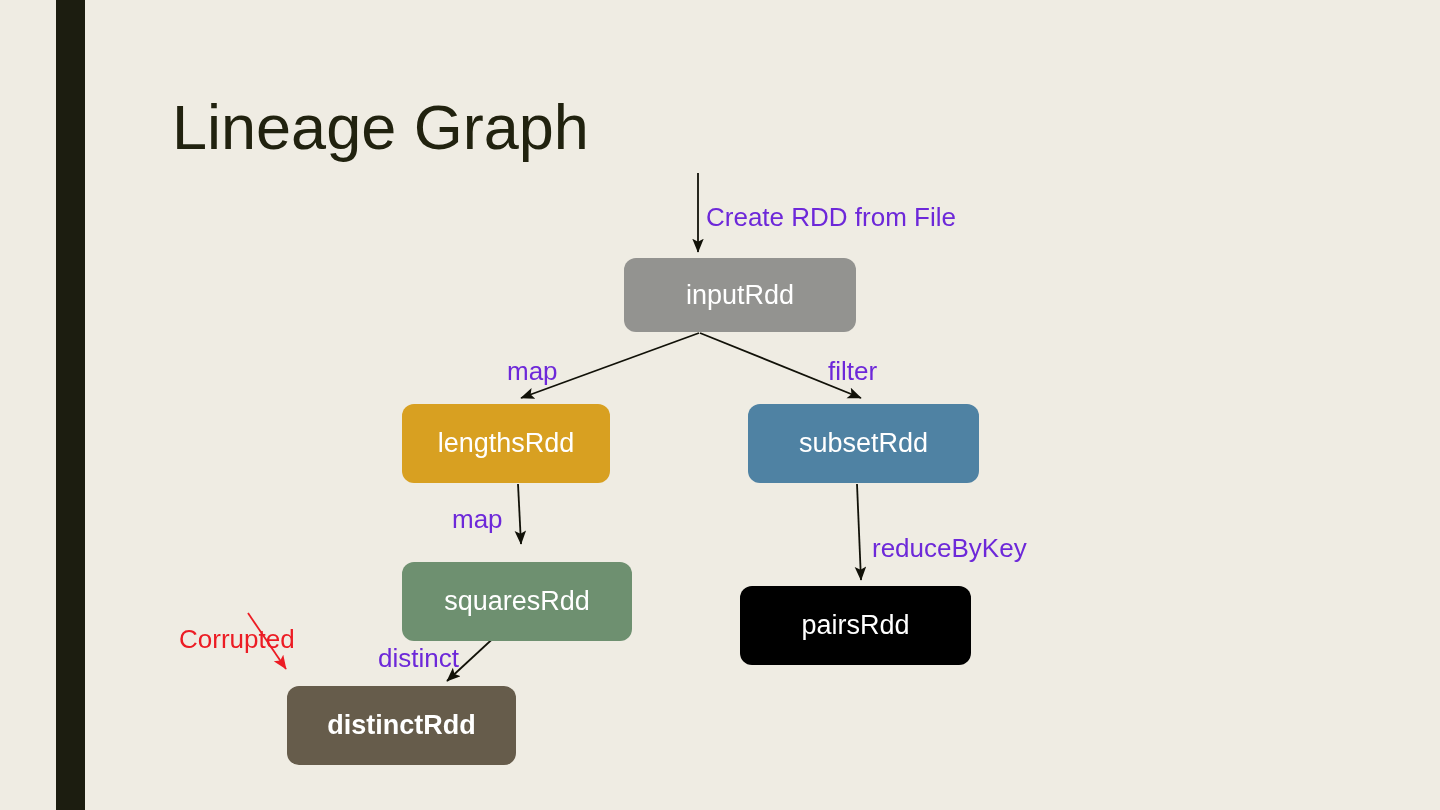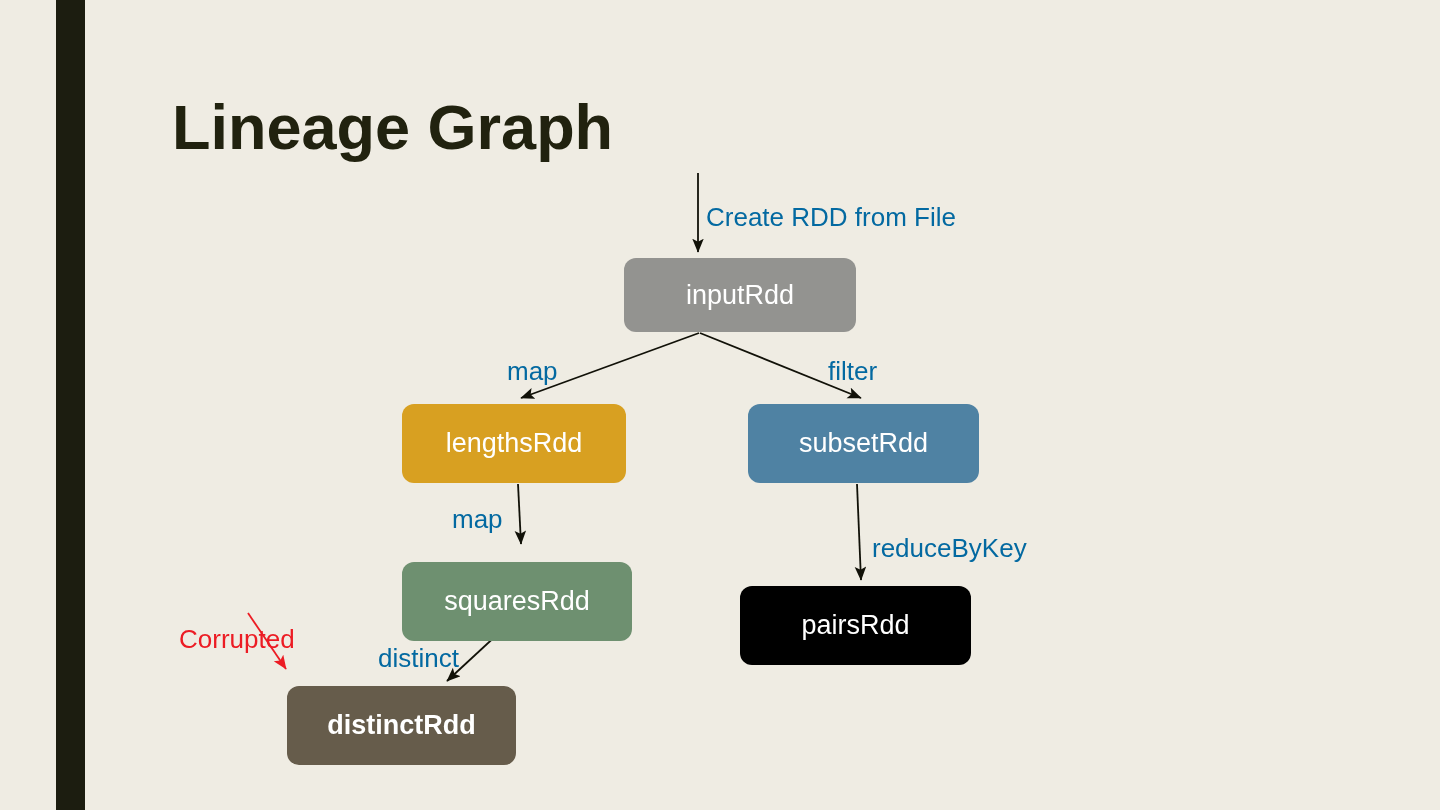--- a/index.html
+++ b/index.html
@@ -28,21 +28,21 @@
     background: #1c1d10;
   }
   .slide-title {
     position: absolute;
     left: 172px;
     top: 88px;
     font-size: 63px;
     line-height: 78px;
     color: #21220f;
     font-family: "Liberation Sans", sans-serif;
-    font-weight: bold;
+    font-weight: normal;
     letter-spacing: 0px;
     white-space: nowrap;
   }
   .graph-layer {
     position: absolute;
     left: 0;
     top: 0;
     width: 1440px;
     height: 810px;
   }
@@ -53,21 +53,21 @@
     align-items: center;
     justify-content: center;
     color: #ffffff;
     font-size: 27px;
     font-family: "Liberation Sans", sans-serif;
     box-sizing: border-box;
   }
   .edge-label {
     position: absolute;
     font-size: 26px;
-    color: #0369a1;
+    color: #6d28d9;
     font-family: "Liberation Sans", sans-serif;
     white-space: nowrap;
   }
   .edge-label.warn {
     color: #ec1c24;
     margin-top: 41px;
   }
   .svg-edges {
     position: absolute;
     left: 0;
@@ -124,21 +124,21 @@
       <line x1="248" y1="613" x2="286" y2="669" stroke="#ec1c24" stroke-width="1.8" marker-end="url(#arrow-red)"></line>
     </g>
   </svg>
 
   <div class="graph-layer">
 
     <div class="node" style="left:584px; top:258px; width:232px; height:74px; background:#939390;margin-left:40px;">
       <span>inputRdd</span>
     </div>
 
-    <div class="node" style="left:402px; top:404px; width:224px; height:79px; background:#d8a021;">
+    <div class="node" style="left:402px; top:404px; width:208px; height:79px; background:#d8a021;">
       <span>lengthsRdd</span>
     </div>
 
     <div class="node" style="left:748px; top:404px; width:231px; height:79px; background:#4f82a3;">
       <span>subsetRdd</span>
     </div>
 
     <div class="node" style="left:402px; top:550px; width:230px; height:79px; background:#6e9070;margin-top:12px;">
       <span>squaresRdd</span>
     </div>

